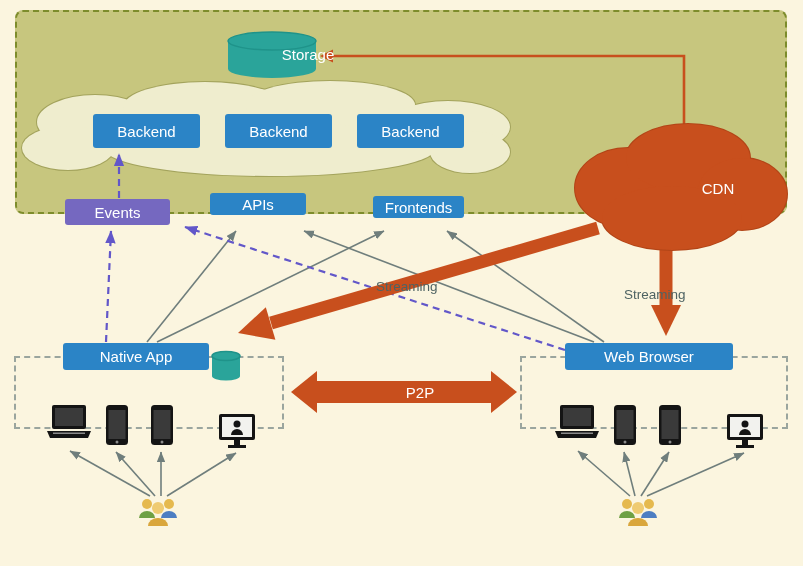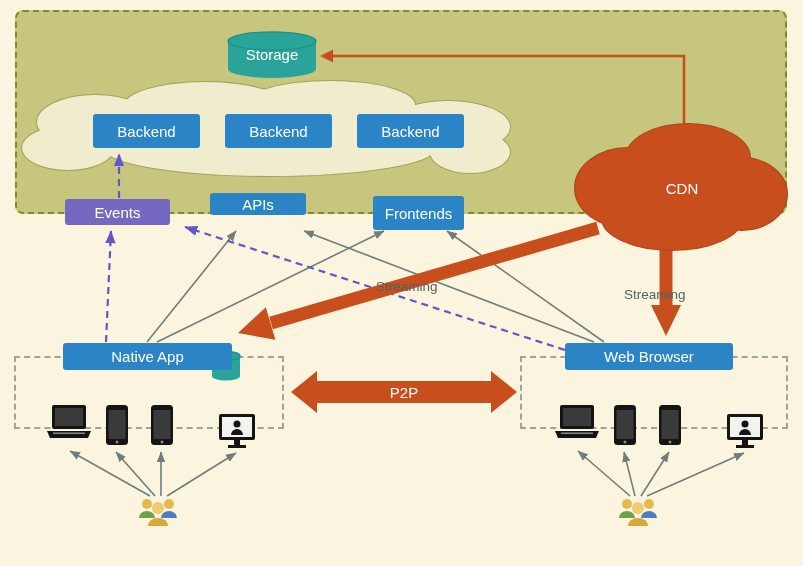--- a/index.html
+++ b/index.html
@@ -16,21 +16,21 @@
          background:var(--panel);border:2px dashed var(--panel-border);border-radius:8px;z-index:0;}
   .devbox{position:absolute;border:2px dashed #9AA59E;z-index:0;background:transparent;}
   .devbox.left{left:14px;top:356px;width:270px;height:73px;}
   .devbox.right{left:520px;top:356px;width:268px;height:73px;}
   svg.layer{position:absolute;left:0;top:0;z-index:1;}
   .node{position:absolute;z-index:3;display:flex;align-items:center;justify-content:center;
         color:#fff;font-size:15px;border-radius:3px;}
   .blue{background:var(--node-blue);}
   .purple{background:var(--node-purple);}
   .lbl{position:absolute;z-index:3;}
-  .white-lbl{color:#fff;font-size:15px;text-align:center;}
+  .white-lbl{color:#fff;font-size:15px;text-align:center;margin-left:36px;}
   .streaming{color:#4E6363;font-size:13.5px;}
   
   .ln-gray{stroke:var(--arrow-gray);stroke-width:1.6;fill:none;}
   .ln-purple{stroke:var(--arrow-purple);stroke-width:2.2;stroke-dasharray:7 5;fill:none;}
   .ln-orange-thin{stroke:var(--cdn-orange);stroke-width:2.6;fill:none;}
   .ln-orange-thick{stroke:var(--cdn-orange);stroke-width:13;fill:none;}
   .ln-orange-p2p{stroke:var(--cdn-orange);stroke-width:22;fill:none;}
   .f-orange{fill:var(--cdn-orange);}
   .f-teal{fill:var(--cylinder-teal);}
   .f-gray{fill:var(--arrow-gray);}
@@ -185,21 +185,21 @@
     <line class="ln-gray" x1="641" y1="496" x2="669" y2="452" marker-end="url(#mg)"></line>
     <line class="ln-gray" x1="647" y1="496" x2="744" y2="453" marker-end="url(#mg)"></line>
   </g>
 </svg>
 
 <div class="node blue" style="left:93px;top:114px;width:107px;height:34px">Backend</div>
 <div class="node blue" style="left:225px;top:114px;width:107px;height:34px">Backend</div>
 <div class="node blue" style="left:357px;top:114px;width:107px;height:34px">Backend</div>
 <div class="node purple" style="left:65px;top:199px;width:105px;height:26px">Events</div>
 <div class="node blue" style="left:210px;top:193px;width:96px;height:22px">APIs</div>
-<div class="node blue" style="left:373px;top:196px;width:91px;height:34px">Frontends</div>
-<div class="node blue" style="left:63px;top:343px;width:169px;height:27px">Native App</div>
+<div class="node blue" style="left:373px;top:196px;width:91px;height:22px">Frontends</div>
+<div class="node blue" style="left:63px;top:343px;width:146px;height:27px">Native App</div>
 <div class="node blue" style="left:565px;top:343px;width:168px;height:27px">Web Browser</div>
 
 <div class="lbl white-lbl" style="left:228px;top:46px;width:88px">Storage</div>
 <div class="lbl white-lbl" style="left:642px;top:180px;width:80px">CDN</div>
-<div class="lbl white-lbl" style="left:372px;top:384px;width:64px">P2P</div>
+<div class="lbl white-lbl" style="left:352px;top:384px;width:64px">P2P</div>
 <div class="lbl streaming" style="left:376px;top:279px">Streaming</div>
 <div class="lbl streaming" style="left:624px;top:287px">Streaming</div>
 
 </body></html>

